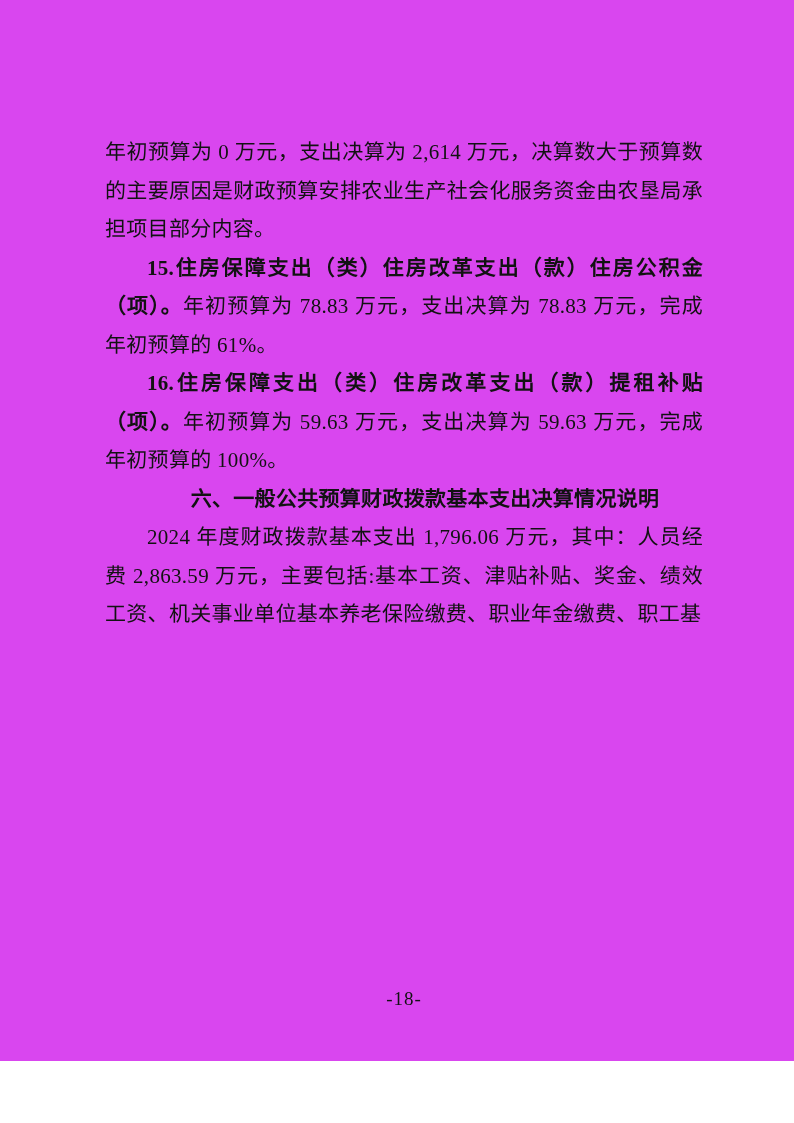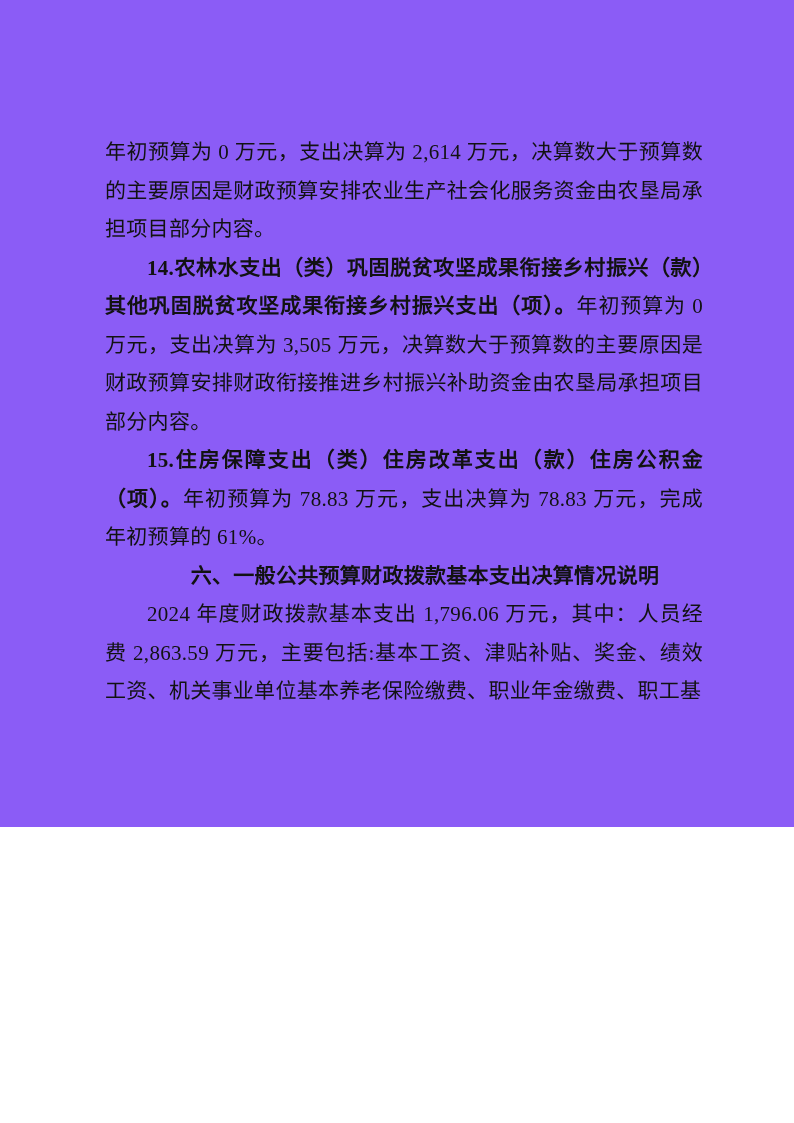--- a/index.html
+++ b/index.html
@@ -3,22 +3,22 @@
 <meta charset="utf-8">
 <style>
   html, body {
     margin: 0;
     padding: 0;
     background: #ffffff;
   }
   .page {
     position: relative;
     width: 794px;
-    height: 827px;
-    background: #8b5cf6;
+    height: 1061px;
+    background: #d946ef;
     overflow: hidden;
     font-family: "Liberation Serif", "DejaVu Serif", serif;
     color: #121212;
   }
   .text-block {
     position: absolute;
     left: 105px;
     top: 133px;
     width: 598px;
     font-size: 21px;
@@ -59,24 +59,24 @@
 </head>
 <body>
 
 <div class="page">
 
   <div class="text-block">
 
     <p class="no-indent">年初预算为 0 万元，支出决算为 2,614 万元，决算数大于预算数的主要原因是财政预算安排农业生产社会化服务资金由农垦局承担项目部分内容。</p>
 
 
-    <p><span class="lead">14.农林水支出（类）巩固脱贫攻坚成果衔接乡村振兴（款）其他巩固脱贫攻坚成果衔接乡村振兴支出（项）。</span><span>年初预算为 0 万元，支出决算为 3,505 万元，决算数大于预算数的主要原因是财政预算安排财政衔接推进乡村振兴补助资金由农垦局承担项目部分内容。</span></p>
 
     <p><span class="lead">15.住房保障支出（类）住房改革支出（款）住房公积金（项）。</span><span>年初预算为 78.83 万元，支出决算为 78.83 万元，完成年初预算的 61%。</span></p>
 
+    <p><span class="lead">16.住房保障支出（类）住房改革支出（款）提租补贴（项）。</span><span>年初预算为 59.63 万元，支出决算为 59.63 万元，完成年初预算的 100%。</span></p>
 
     <p class="section-heading">六、一般公共预算财政拨款基本支出决算情况说明</p>
 
     <p>2024 年度财政拨款基本支出 1,796.06 万元，其中：人员经费 2,863.59 万元，主要包括:基本工资、津贴补贴、奖金、绩效工资、机关事业单位基本养老保险缴费、职业年金缴费、职工基</p>
 
   </div>
 
   <div class="page-number">-18-</div>
 
 </div>

